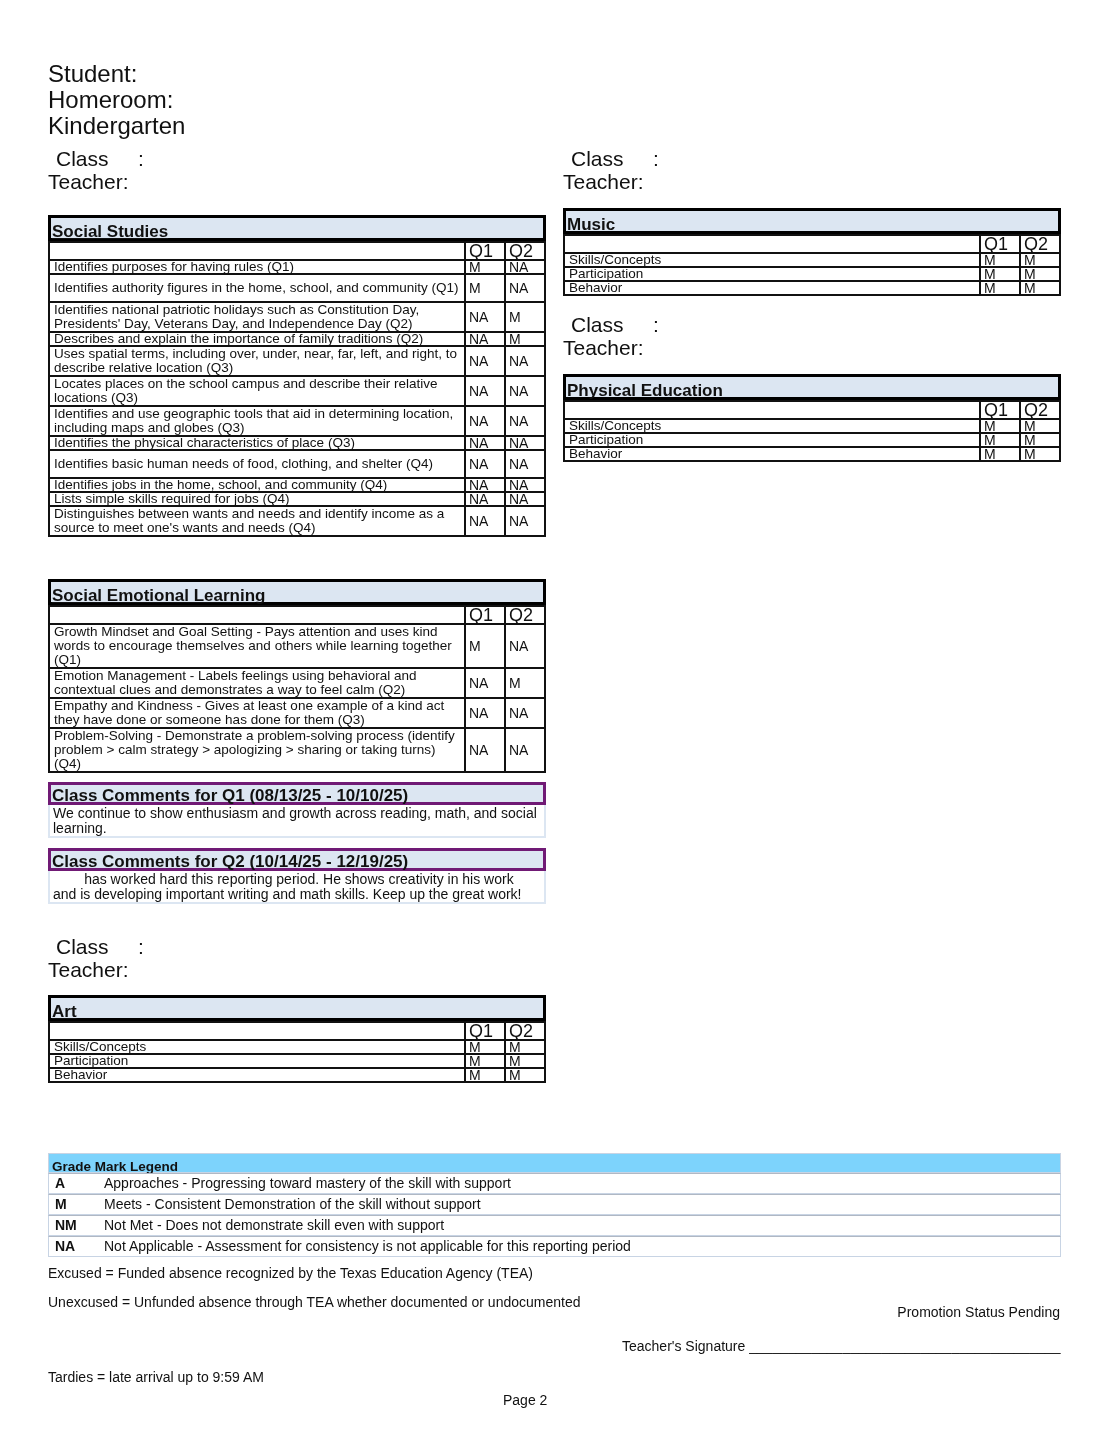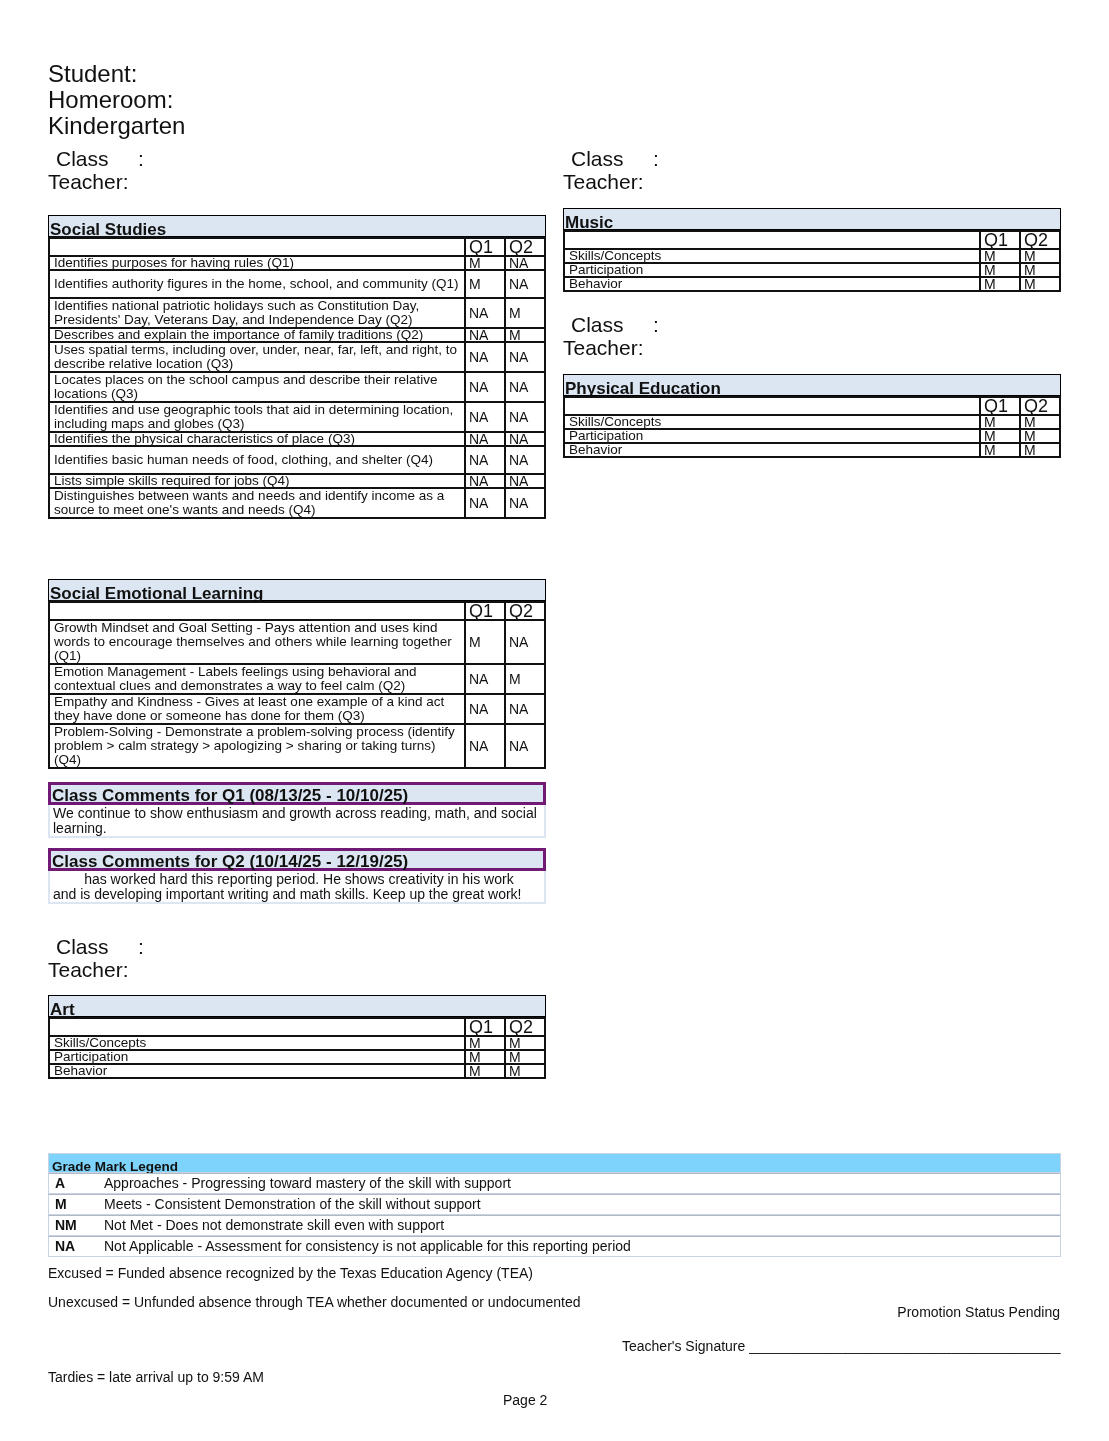--- a/index.html
+++ b/index.html
@@ -2,21 +2,21 @@
 <html><head>
 <meta charset="utf-8">
 <style>
   html, body { margin: 0; padding: 0; background: #ffffff; }
   body { width: 1109px; height: 1441px; position: relative; font-family: "Liberation Sans", sans-serif; color: #111; overflow: hidden; }
   .abs { position: absolute; }
   .big { font-size: 24px; line-height: 26px; }
   .ct  { font-size: 21px; line-height: 23px; }
   .ct .lbl { display: inline-block; width: 82px; margin-left: 8px; }
   .section { position: absolute; }
-  .section .title-bar { background: #dce6f2; border: 1px solid #000000; height: 20px; position: relative; }
+  .section .title-bar { background: #dce6f2; border: 3px solid #000000; height: 20px; position: relative; }
   .section .title-bar .t { position: absolute; left: 1px; bottom: -3px; font-weight: bold; font-size: 17px; text-decoration: underline; line-height: 18px; }
   table.grid { border-collapse: collapse; width: 100%; table-layout: fixed; }
   table.grid td { border: 2px solid #111; font-size: 13.5px; line-height: 14px; padding: 0 4px; vertical-align: middle; overflow: hidden; }
   table.grid td.desc { text-decoration: none; }
   table.grid td.g { width: 33px; padding: 0 2px 0 3px; font-size: 14px; }
   table.grid tr.head td { height: 15px; font-size: 18px; line-height: 16px; vertical-align: bottom; }
   table.grid tr.head td.g { font-size: 18px; }
   table.grid tr.r1 td { height: 11px; line-height: 12px; vertical-align: bottom; }
   table.grid tr.r2 td { height: 26px; }
   table.grid tr.r3 td { height: 40px; }
@@ -97,20 +97,25 @@
           <td class="desc">Identifies the physical characteristics of place (Q3)</td>
           <td class="g">NA</td>
           <td class="g">NA</td>
         </tr>
     <tr class="r2">
           <td class="desc">Identifies  basic human needs of food, clothing, and shelter (Q4)</td>
           <td class="g">NA</td>
           <td class="g">NA</td>
         </tr>
     <tr class="r1">
+          <td class="desc">Identifies jobs in the home, school, and community (Q4)</td>
+          <td class="g">NA</td>
+          <td class="g">NA</td>
+        </tr>
+    <tr class="r1">
           <td class="desc">Lists simple skills required for jobs (Q4)</td>
           <td class="g">NA</td>
           <td class="g">NA</td>
         </tr>
     <tr class="r2">
           <td class="desc">Distinguishes between wants and needs and identify income as a source to meet one's wants and needs (Q4)</td>
           <td class="g">NA</td>
           <td class="g">NA</td>
         </tr>
   </tbody>

